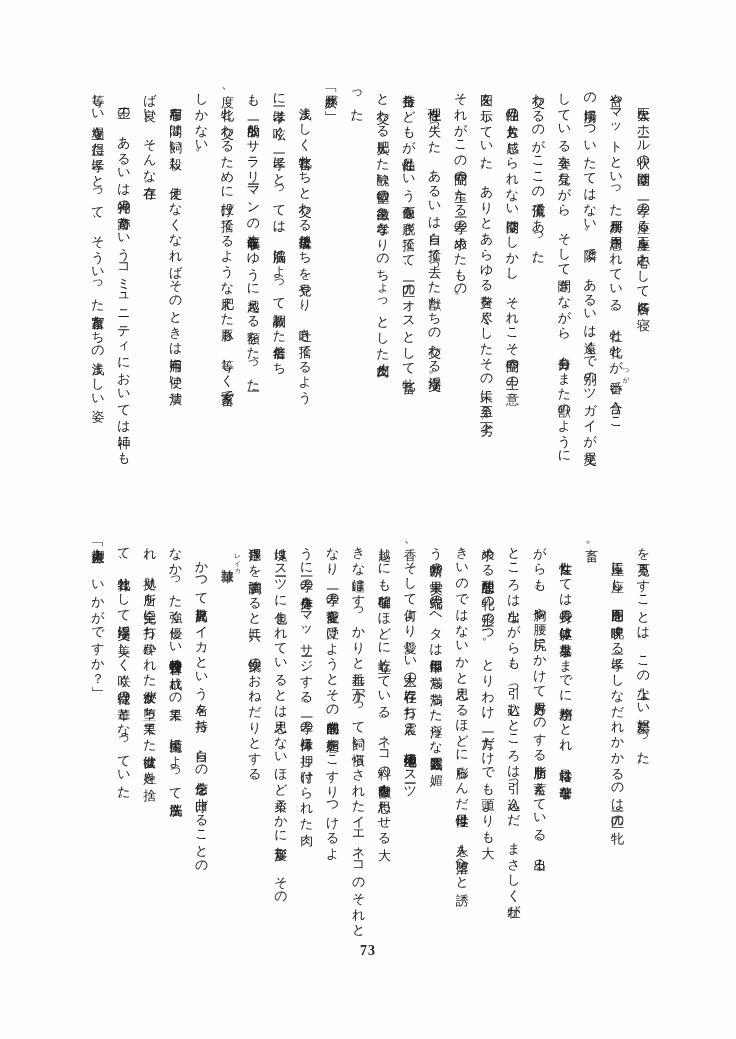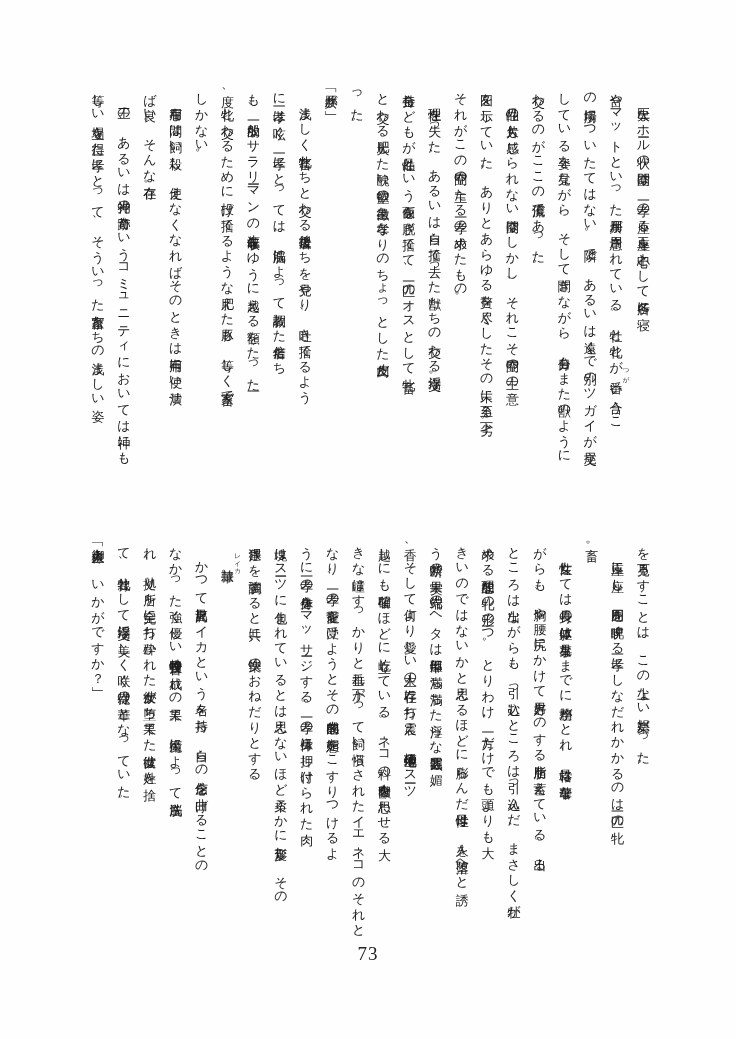--- a/index.html
+++ b/index.html
@@ -41,23 +41,24 @@
     font-size: 6.5px;
     letter-spacing: 0;
     color: #333;
   }
   .page-number {
     position: absolute;
     left: 0;
     right: 0;
     top: 943px;
     text-align: center;
-    font-size: 19px;
+    font-size: 14px;
     letter-spacing: 1px;
     color: #222;
+    font-weight: bold;
   }
 </style>
 </head>
 <body>
 
 <div class="book-page">
 
   <div class="tier tier-upper">
       <div class="tline">　巨大なホール状の空間は、一孝の座る玉座を中心として各所に寝</div>
       <div class="tline">台やマットといった用具が用意されている。牡と牝とが<ruby>番<rt>つが</rt></ruby>い合うこ</div>

